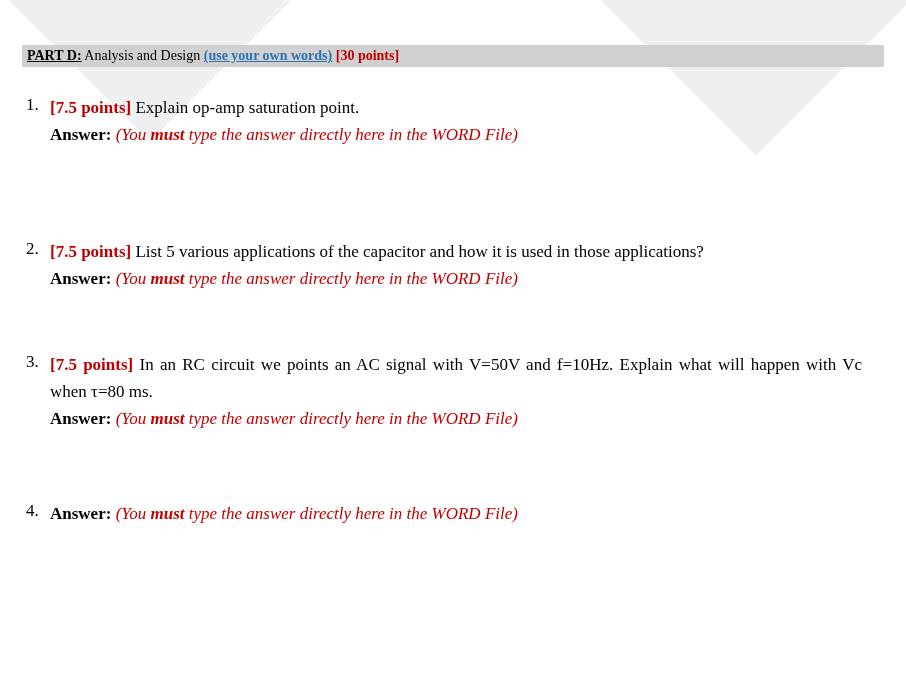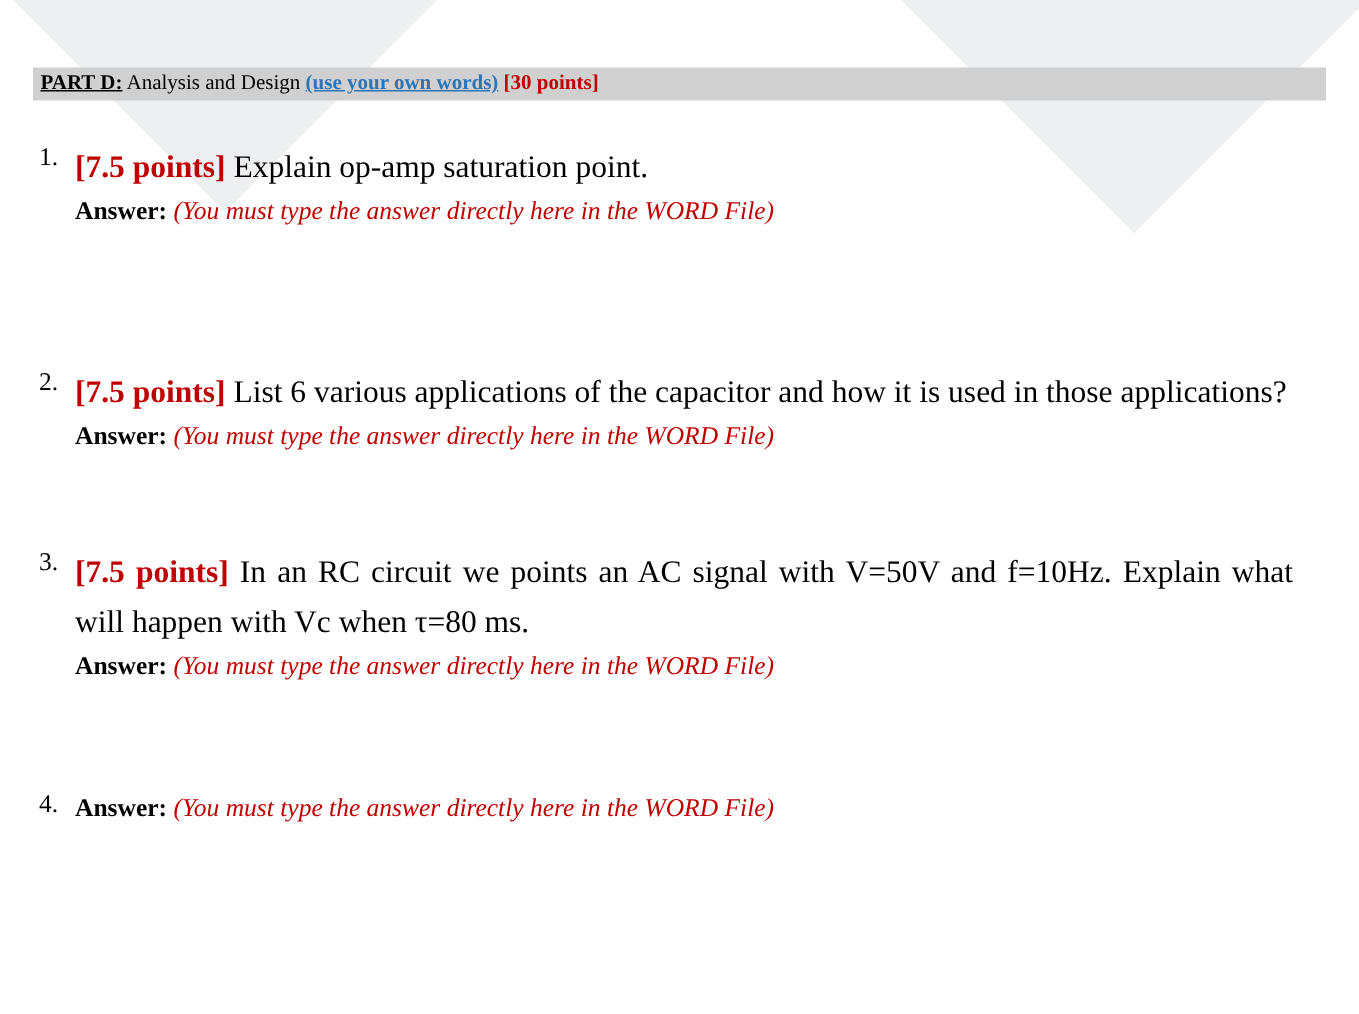--- a/index.html
+++ b/index.html
@@ -88,21 +88,21 @@
       margin-bottom: 10px;
     }
     .q-number {
       position: absolute;
       left: -24px;
       top: 0;
       font-size: 17px;
       color: #000;
     }
     .q-text {
-      font-size: 21px;
+      font-size: 17px;
       line-height: 1.58;
       color: #000;
       text-align: justify;
     }
     .q-points {
       color: #c00000;
       font-weight: bold;
     }
     .answer-line {
       font-size: 17px;
@@ -111,21 +111,21 @@
     .answer-label {
       font-weight: bold;
       color: #000;
       margin-top: 32px;
     }
     .answer-hint {
       font-style: italic;
       color: #c00000;
     }
     .answer-hint .must {
-      font-weight: normal;
+      font-weight: bold;
     }
     .underline-wavy {
       text-decoration-style: wavy;
       text-decoration-color: #c00000;
     }
   </style>
 </head>
 <body>
 
 <div class="watermark-shapes">
@@ -149,21 +149,21 @@
         <span class="q-points">[7.5 points]</span><span> Explain op-amp saturation point.</span>
       </div>
       <div class="answer-line">
         <span class="answer-label">Answer: </span><span class="answer-hint"><span>(You </span><span class="must">must</span><span> type the answer directly here in the WORD File)</span></span>
       </div>
     </div>
 
     <div class="question">
       <span class="q-number">2.</span>
       <div class="q-text">
-        <span class="q-points">[7.5 points]</span><span> List 6 various applications of the capacitor and how it is used in those applications?</span>
+        <span class="q-points">[7.5 points]</span><span> List 5 various applications of the capacitor and how it is used in those applications?</span>
       </div>
       <div class="answer-line">
         <span class="answer-label">Answer: </span><span class="answer-hint"><span>(You </span><span class="must">must</span><span> type the answer directly here in the WORD File)</span></span>
       </div>
     </div>
 
     <div class="question">
       <span class="q-number">3.</span>
       <div class="q-text">
         <span class="q-points">[7.5 points]</span><span> In an RC circuit we points an AC signal with V=50V and f=10Hz. Explain what will happen with </span><span class="underline-wavy">Vc</span><span> when τ=80 </span><span class="underline-wavy">ms.</span>

